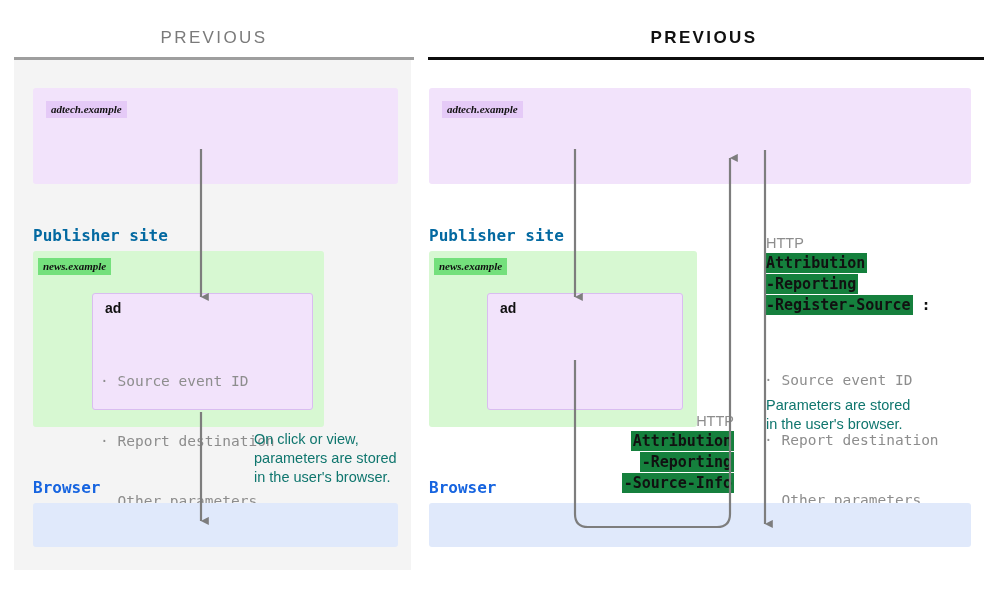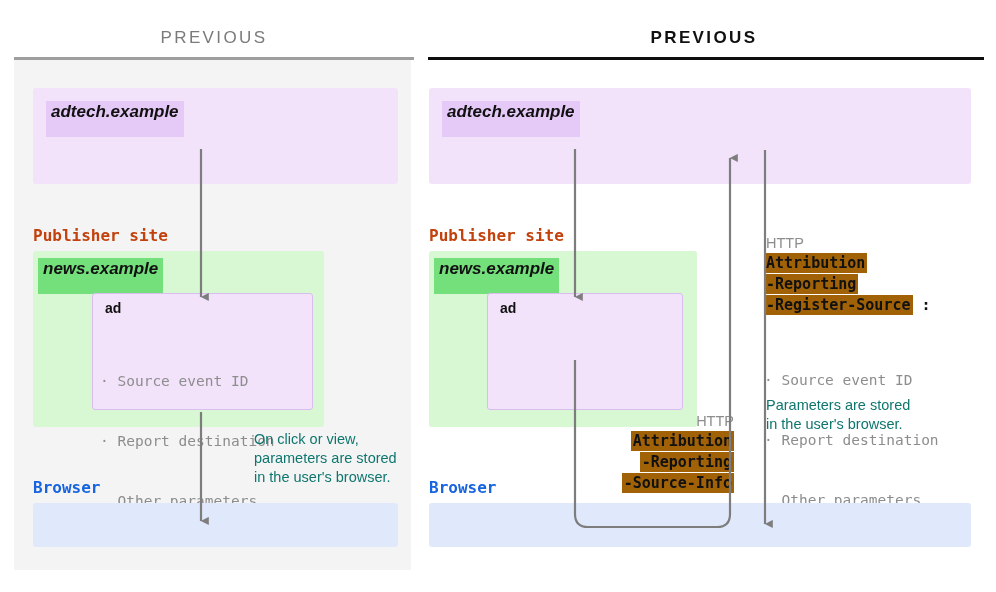--- a/index.html
+++ b/index.html
@@ -50,41 +50,41 @@
     position: absolute;
     border-radius: 3px;
   }
   .region-adtech  { background: #f2e3fb; }
   .region-green   { background: #d7f8d2; }
   .region-browser { background: #e0e9fb; }
 
   
   .chip {
     position: absolute;
-    font-family: Liberation Sans, sans-serif;
+    font-family: Liberation Serif, serif;
     font-style: italic;
     font-weight: 700;
-    font-size: 17px;
+    font-size: 11px;
     color: #111111;
-    padding: 2px 5px 15px 5px;
+    padding: 2px 5px 3px 5px;
     white-space: nowrap;
     line-height: 1.1;
   }
   .chip-purple { background: #e5caf7; }
   .chip-green  { background: #74e07c; }
 
   .zone-label {
     position: absolute;
     font-family: "DejaVu Sans Mono", "Liberation Mono", monospace;
     font-weight: 700;
     font-size: 16px;
     white-space: nowrap;
     line-height: 1.1;
   }
-  .zone-green { color: #c2410c; }
+  .zone-green { color: #0369a1; }
   .zone-blue  { color: #1664e0; }
 
   
   .ad-card {
     position: absolute;
     background: #f2e3fb;
     border: 1px solid #d9bdf0;
     border-radius: 3px;
   }
   .ad-title {
@@ -125,21 +125,21 @@
     display: block;
   }
   .http-tok {
     font-family: "DejaVu Sans Mono", "Liberation Mono", monospace;
     font-weight: 700;
     font-size: 15px;
     color: #111111;
     line-height: 21px;
     display: block;
   }
-  .http-tok > span.hl { background: #a16207; padding: 1px 2px; }
+  .http-tok > span.hl { background: #15803d; padding: 1px 2px; }
   .http-tok > span.plain { color: #111111; }
   #http-mid  { right: 262px; top: 412px; text-align: right; }
   #http-right{ left: 764px; top: 234px; text-align: left; }
   #http-right .http-word { padding-left: 2px; }
 
   
   #arrows { position: absolute; left: 0; top: 0; width: 996px; height: 592px; }
 </style>
 </head>
 <body>

